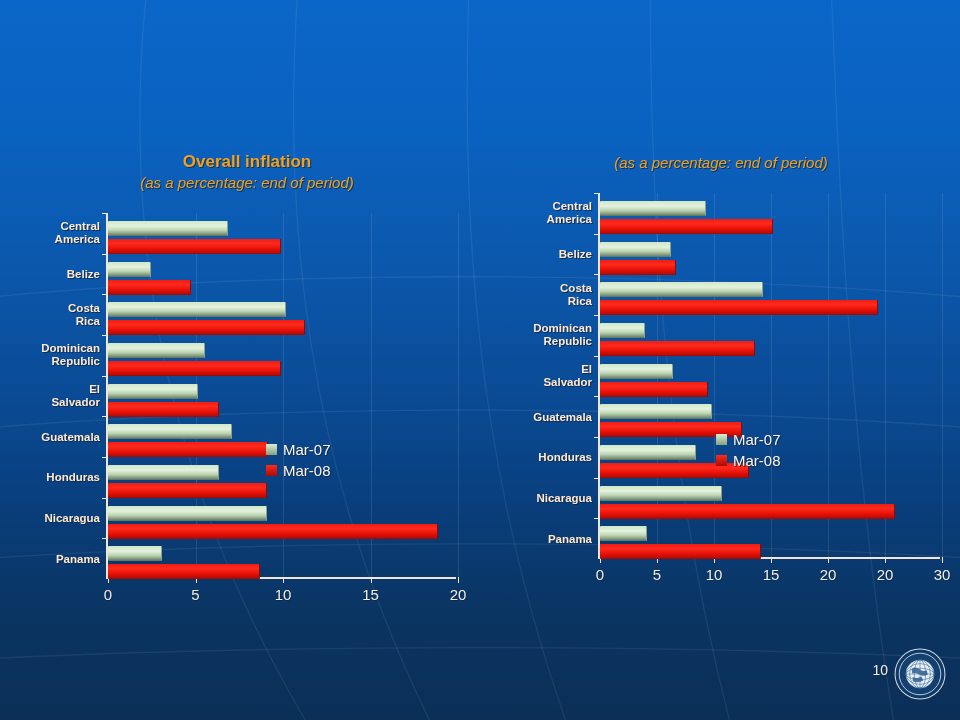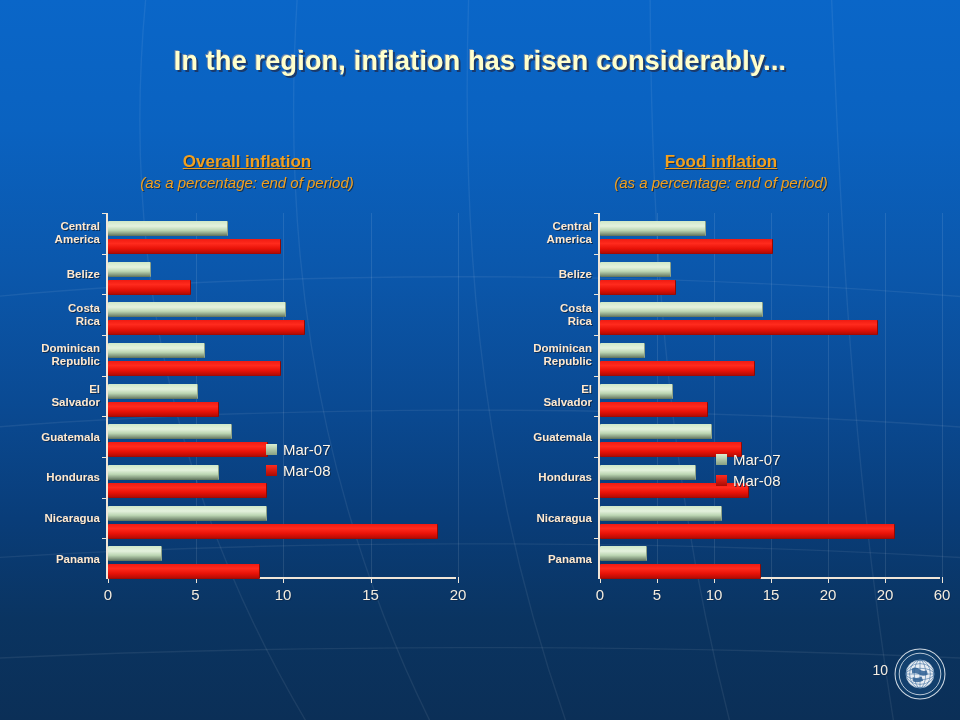--- a/index.html
+++ b/index.html
@@ -42,21 +42,20 @@
   .panel { position: absolute; top: 152px; }
   #panel-left  { left: 8px;  width: 478px; }
   #panel-right { left: 486px; width: 470px; }
 
   .chart-title {
     text-align: center;
     font-size: 17px;
     font-weight: bold;
     color: #f2a01e;
     text-shadow: 1px 1px 0 #123255;
-    text-decoration: underline;
   }
   .chart-subtitle {
     text-align: center;
     font-size: 15px;
     font-style: italic;
     color: #f2a01e;
     text-shadow: 1px 1px 0 #123255;
     margin-top: 2px;
   }
 
@@ -168,21 +167,20 @@
       <path d="M 470 -40 C 460 200, 470 470, 580 760"></path>
       <path d="M 650 -40 C 650 200, 660 470, 740 760"></path>
       <path d="M 830 -40 C 840 200, 850 470, 900 760"></path>
       <path d="M -40 300 C 250 270, 650 268, 1000 300"></path>
       <path d="M -40 430 C 250 405, 650 402, 1000 430"></path>
       <path d="M -40 560 C 250 540, 650 537, 1000 560"></path>
       <path d="M -40 660 C 250 645, 650 642, 1000 660"></path>
     </g>
   </svg>
 
-  <div id="slide-title">In the region, inflation has risen considerably...</div>
 
   <div class="panel" id="panel-left">
     <div class="chart-title">Overall inflation</div>
     <div class="chart-subtitle">(as a percentage: end of period)</div>
     <div class="plot-wrap">
       <div class="cat-labels" id="cats-left" style="left: 98px;">
           <div class="cat-label" style="top: 20.3333px;">Central
 America</div>
           <div class="cat-label" style="top: 61px;">Belize</div>
           <div class="cat-label" style="top: 101.667px;">Costa Rica</div>
@@ -244,21 +242,20 @@
         </div>
         <div class="legend-row">
           <span class="legend-swatch s08"></span>
           <span>Mar-08</span>
         </div>
       </div>
     </div>
   </div>
 
   <div class="panel" id="panel-right">
-    <div class="chart-title">Food inflation</div>
     <div class="chart-subtitle">(as a percentage: end of period)</div>
     <div class="plot-wrap">
       <div class="cat-labels" id="cats-right" style="left: 112px;">
           <div class="cat-label" style="top: 20.3333px;">Central
 America</div>
           <div class="cat-label" style="top: 61px;">Belize</div>
           <div class="cat-label" style="top: 101.667px;">Costa Rica</div>
           <div class="cat-label" style="top: 142.333px;">Dominican
 Republic</div>
           <div class="cat-label" style="top: 183px;">El Salvador</div>
@@ -280,21 +277,21 @@
           <div class="tick" style="left: 171px;"></div>
           <div class="tick-label" style="left: 171px;">15</div>
           <div class="gridline" style="left: 228px;"></div>
           <div class="tick" style="left: 228px;"></div>
           <div class="tick-label" style="left: 228px;">20</div>
           <div class="gridline" style="left: 285px;"></div>
           <div class="tick" style="left: 285px;"></div>
           <div class="tick-label" style="left: 285px;">20</div>
           <div class="gridline" style="left: 342px;"></div>
           <div class="tick" style="left: 342px;"></div>
-          <div class="tick-label" style="left: 342px;">60</div>
+          <div class="tick-label" style="left: 342px;">30</div>
           <div class="ytick" style="top: 0px;"></div>
           <div class="bar s07" title="Central America Mar-07: 9.2" style="left: 0px; width: 104.88px; top: 8.13333px;"></div>
           <div class="bar s08" title="Central America Mar-08: 15.1" style="left: 0px; width: 172.14px; top: 26.1333px;"></div>
           <div class="ytick" style="top: 40.6667px;"></div>
           <div class="bar s07" title="Belize Mar-07: 6.1" style="left: 0px; width: 69.54px; top: 48.8px;"></div>
           <div class="bar s08" title="Belize Mar-08: 6.6" style="left: 0px; width: 75.24px; top: 66.8px;"></div>
           <div class="ytick" style="top: 81.3333px;"></div>
           <div class="bar s07" title="Costa Rica Mar-07: 14.2" style="left: 0px; width: 161.88px; top: 89.4667px;"></div>
           <div class="bar s08" title="Costa Rica Mar-08: 24.3" style="left: 0px; width: 277.02px; top: 107.467px;"></div>
           <div class="ytick" style="top: 122px;"></div>

